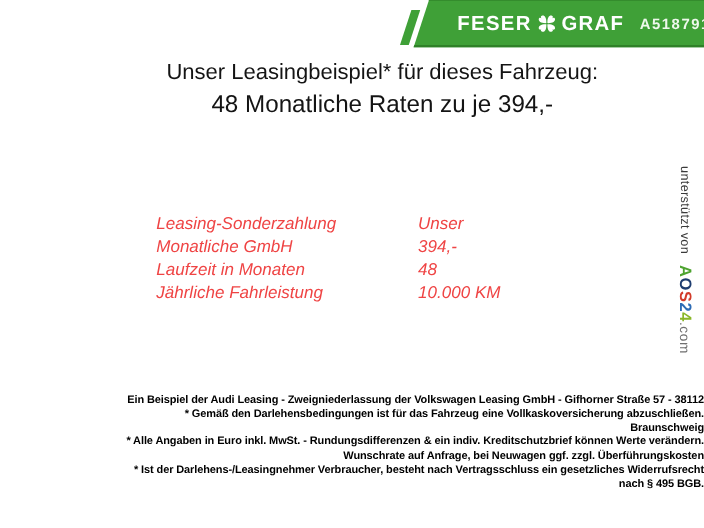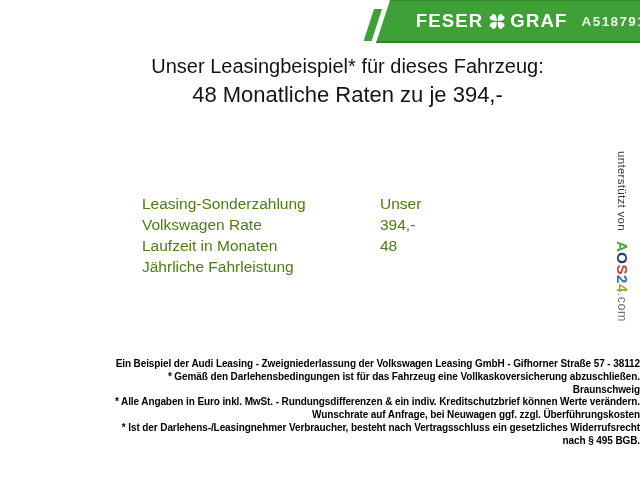--- a/index.html
+++ b/index.html
@@ -80,21 +80,22 @@
   .headline-l1 { font-size: 20px;   line-height: 24px; }
   .headline-l2 { font-size: 22px; line-height: 34px; }
 
   
   .details {
     position: absolute;
     top: 193px;
     left: 142px;
     font-size: 15.5px;
     line-height: 21px;
-    color: #4d7c0f;
+    color: #ef4444;
+    font-style: italic;
   }
   .detail-row { display: flex; }
   .detail-label { width: 238px; }
   .detail-value { }
 
   
   .fine-print {
     position: absolute;
     top: 358px;
     left: 0;
@@ -159,29 +160,30 @@
     <div class="headline-l1">Unser Leasingbeispiel* für dieses Fahrzeug:</div>
     <div class="headline-l2">48 Monatliche Raten zu je 394,-</div>
   </div>
 
   <div class="details">
     <div class="detail-row">
       <div class="detail-label">Leasing-Sonderzahlung</div>
       <div class="detail-value">Unser</div>
     </div>
     <div class="detail-row">
-      <div class="detail-label">Volkswagen Rate</div>
+      <div class="detail-label">Monatliche GmbH</div>
       <div class="detail-value">394,-</div>
     </div>
     <div class="detail-row">
       <div class="detail-label">Laufzeit in Monaten</div>
       <div class="detail-value">48</div>
     </div>
     <div class="detail-row">
       <div class="detail-label">Jährliche Fahrleistung</div>
+      <div class="detail-value">10.000 KM</div>
     </div>
   </div>
 
   <div class="fine-print">
     <div class="fine-print-line">Ein Beispiel der Audi Leasing - Zweigniederlassung der Volkswagen Leasing GmbH - Gifhorner Straße 57 - 38112</div>
     <div class="fine-print-line">* Gemäß den Darlehensbedingungen ist für das Fahrzeug eine Vollkaskoversicherung abzuschließen.</div>
     <div class="fine-print-line">Braunschweig</div>
     <div class="fine-print-line">* Alle Angaben in Euro inkl. MwSt. - Rundungsdifferenzen &amp; ein indiv. Kreditschutzbrief können Werte verändern.</div>
     <div class="fine-print-line">Wunschrate auf Anfrage, bei Neuwagen ggf. zzgl. Überführungskosten</div>
     <div class="fine-print-line">* Ist der Darlehens-/Leasingnehmer Verbraucher, besteht nach Vertragsschluss ein gesetzliches Widerrufsrecht</div>

